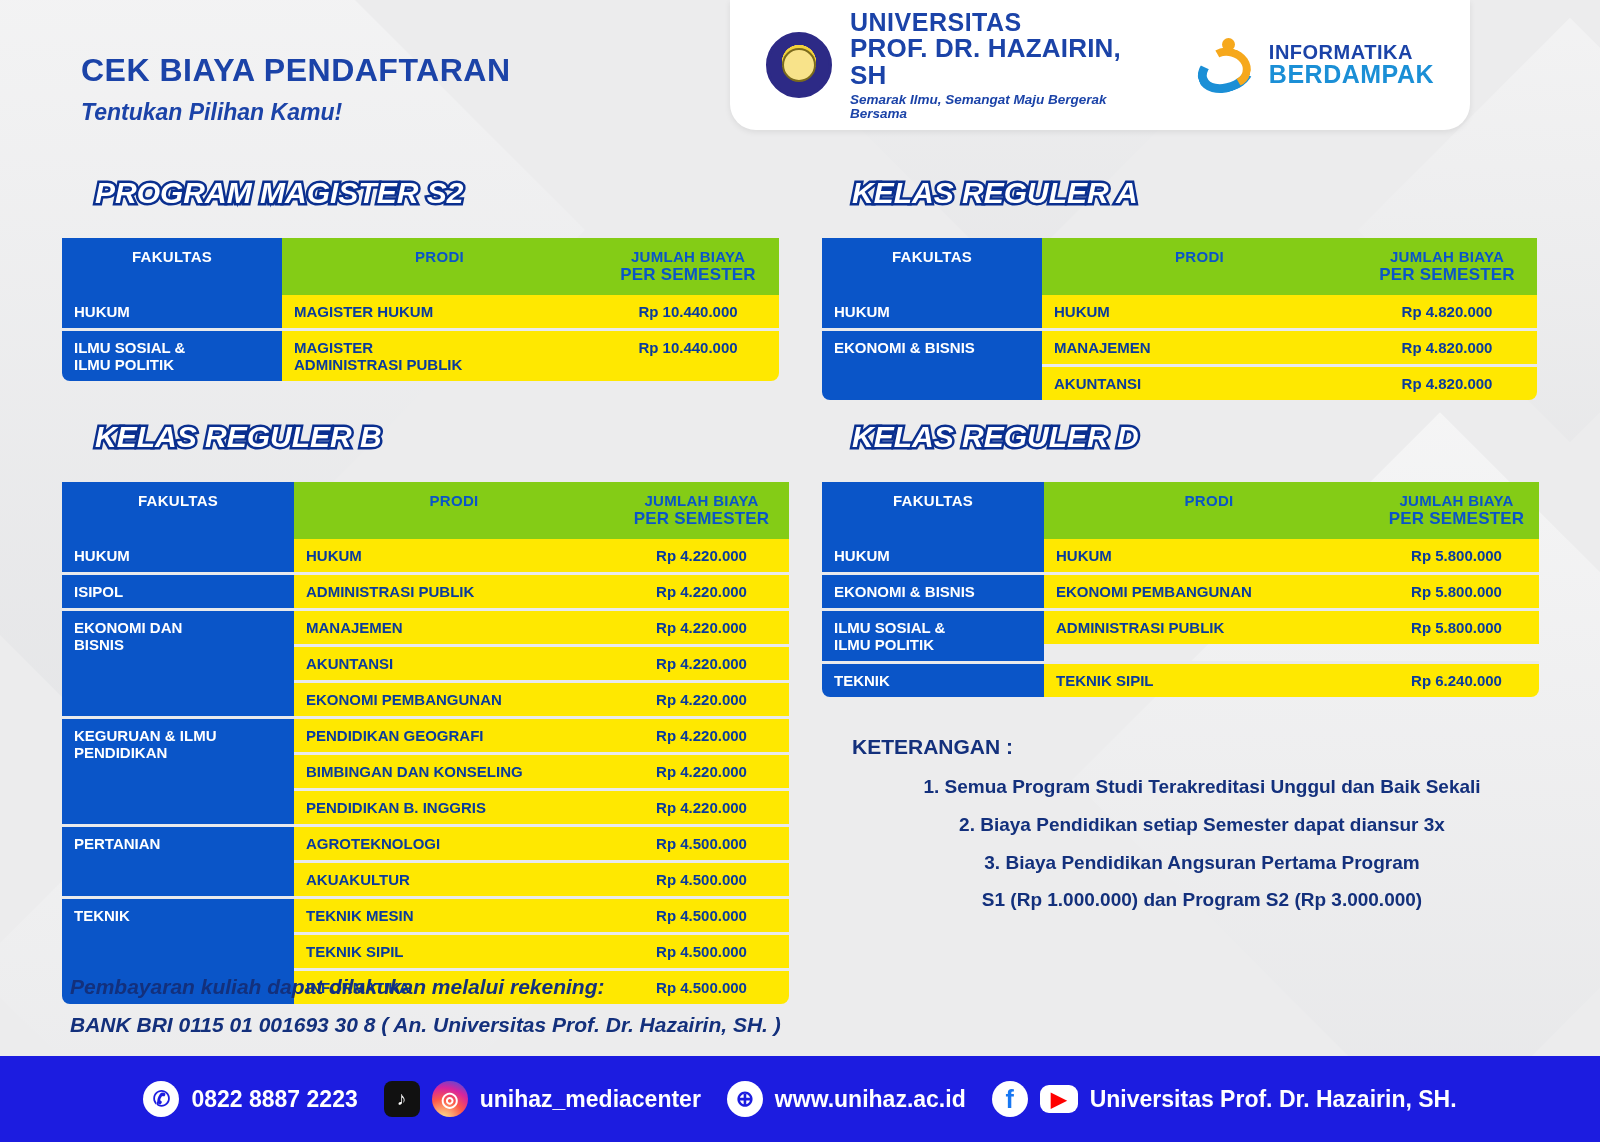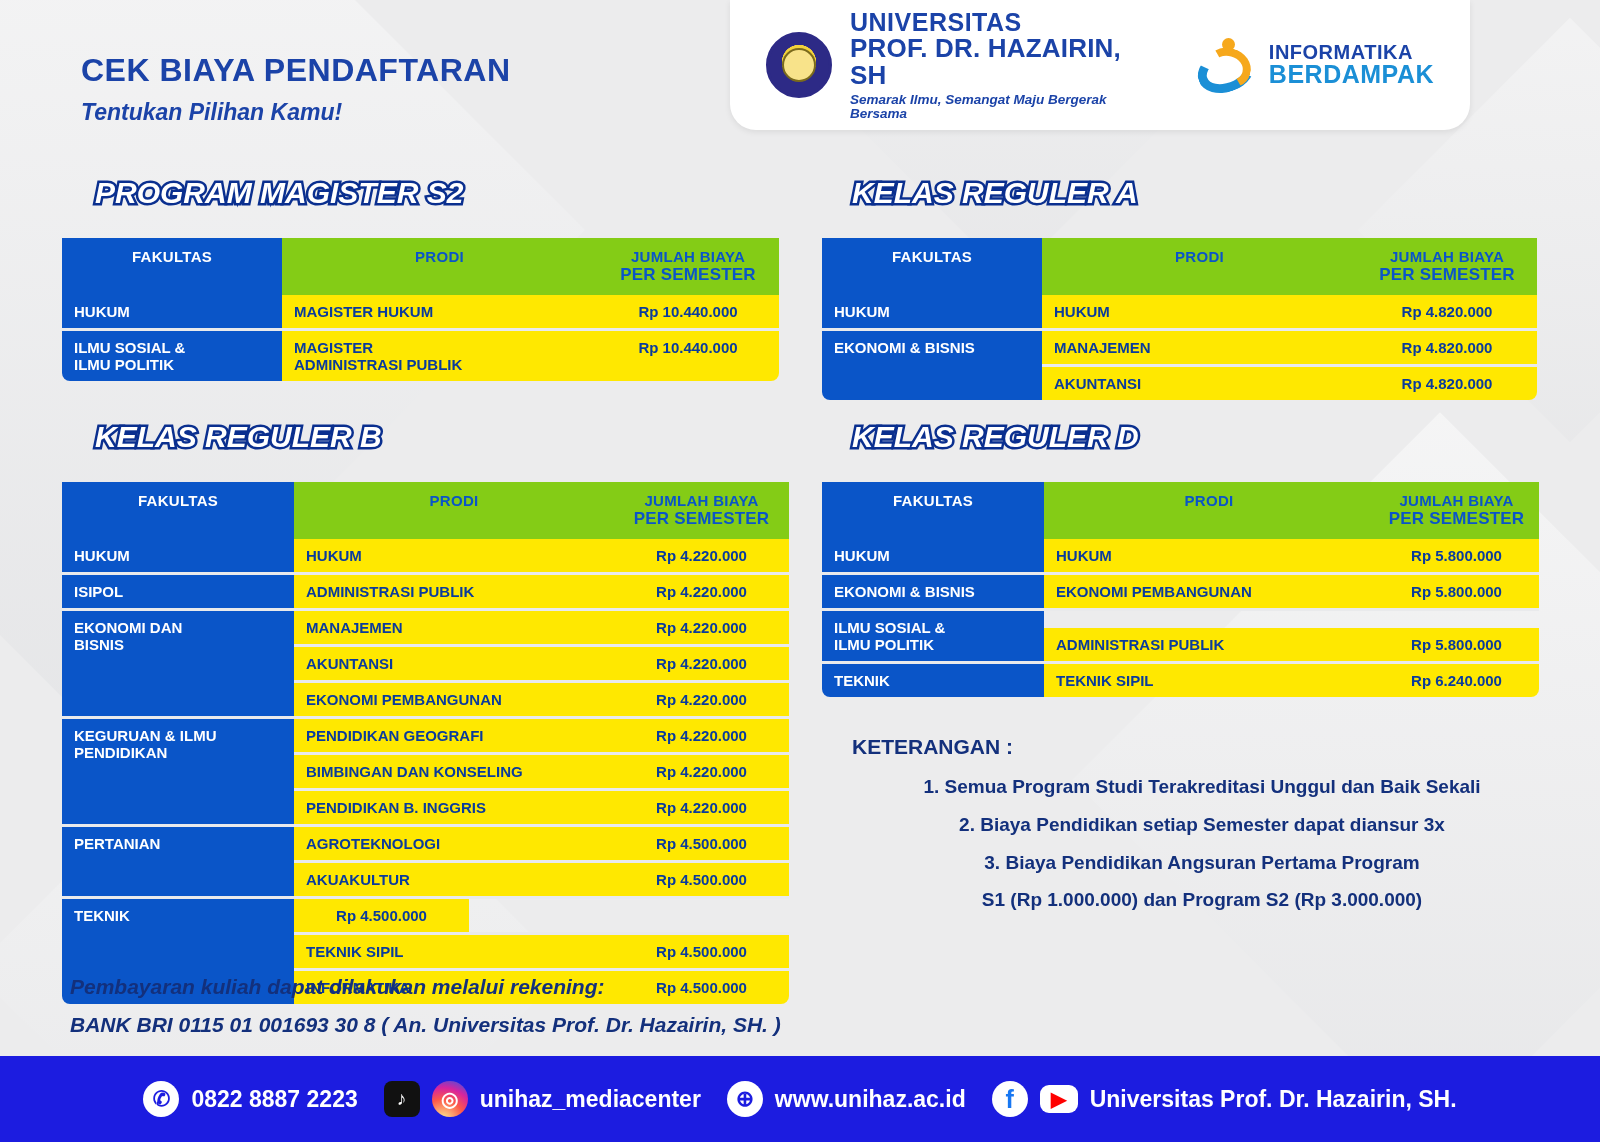--- a/index.html
+++ b/index.html
@@ -103,21 +103,21 @@
   .w-rb .c-prodi, .w-rb .hdr .cell:nth-child(2) { width:320px; }
   .w-rb .c-biaya, .w-rb .hdr .cell:nth-child(3) { width:175px; }
 
   .w-rd .c-fak, .w-rd .hdr .cell:nth-child(1) { width:222px; }
   .w-rd .c-prodi, .w-rd .hdr .cell:nth-child(2) { width:330px; }
   .w-rd .c-biaya, .w-rd .hdr .cell:nth-child(3) { width:165px; }
 
   
   .grp { display:flex; }
   .grp .c-fak { display:flex; align-items:flex-start; }
-  .grp .stack { display:flex; flex-direction:column; flex:1;justify-content:flex-end; }
+  .grp .stack { display:flex; flex-direction:column; flex:1; }
   .grp .stack .sub { display:flex; }
   .grp .stack .sub + .sub { border-top:3px solid #e9eaec; }
 
   
   .ket { position:absolute; left:852px; top:735px; width:700px; color:#13307c; }
   .ket h3 { font-size:21px; font-weight:800; margin-bottom:16px; }
   .ket p { font-size:19px; font-weight:700; margin-bottom:14px; line-height:1.25;text-align:center; }
 
   
   .paynote { position:absolute; left:70px; top:975px; color:#13307c; }
@@ -317,20 +317,21 @@
               <div class="c-prodi">AKUAKULTUR</div>
               <div class="c-biaya">Rp 4.500.000</div>
             </div>
           </div>
         </div>
         <div class="sep"></div>
         <div class="grp">
           <div class="c-fak">TEKNIK</div>
           <div class="stack">
             <div class="sub">
+              <div class="c-prodi">TEKNIK MESIN</div>
               <div class="c-biaya">Rp 4.500.000</div>
             </div>
             <div class="sub">
               <div class="c-prodi">TEKNIK SIPIL</div>
               <div class="c-biaya">Rp 4.500.000</div>
             </div>
             <div class="sub">
               <div class="c-prodi">INFORMATIKA</div>
               <div class="c-biaya">Rp 4.500.000</div>
             </div>

